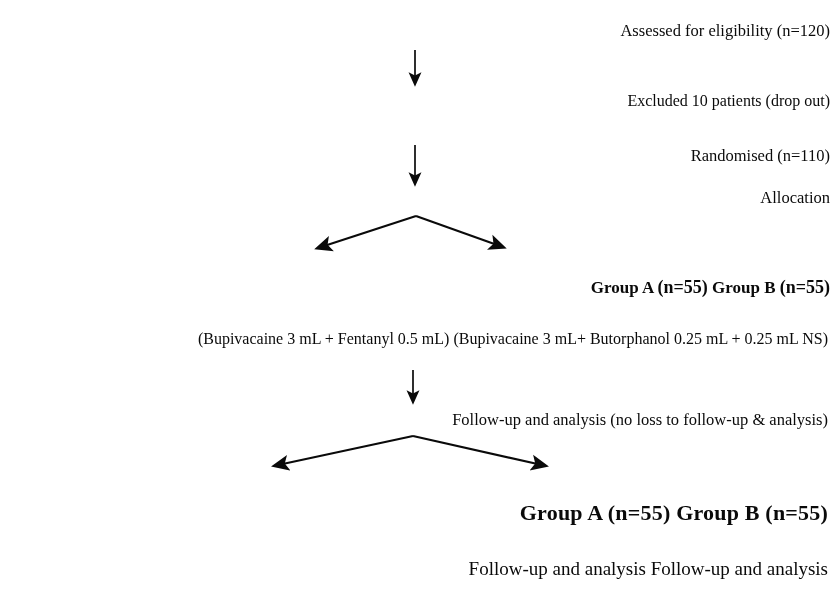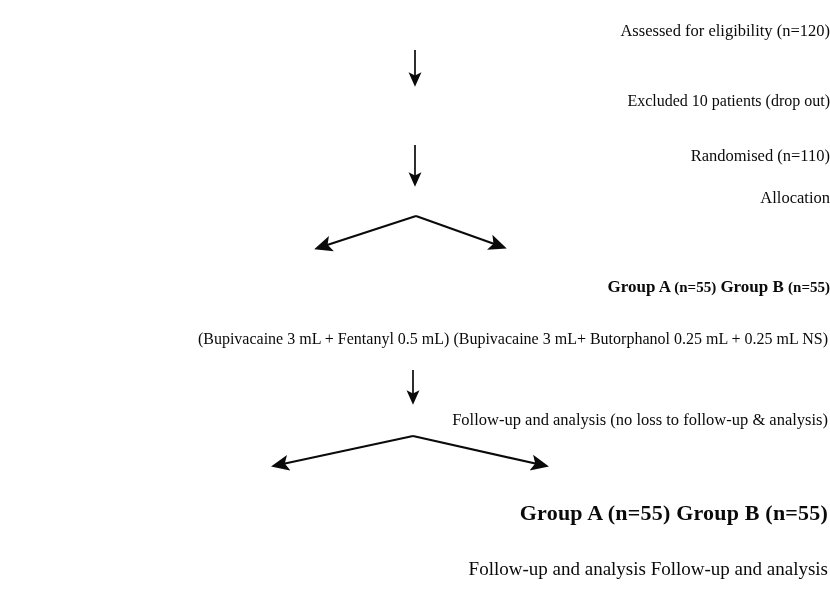--- a/index.html
+++ b/index.html
@@ -31,21 +31,21 @@
   .axis-centered {
     left: 0;
     right: 0;
     width: 830px;
   }
   .t-assessed      { top: 22px;  font-size: 16.5px; }
   .t-excluded      { top: 92px;  font-size: 16px; }
   .t-randomised    { top: 115px; font-size: 16.5px; margin-top: 32px; }
   .t-allocation    { top: 189px; font-size: 16.5px; font-family: Liberation Serif, serif; }
   .t-groupline-1   { top: 277px; font-size: 17px; font-weight: bold; }
-  .t-groupline-1 .nval { font-size: 15px; }
+  .t-groupline-1 .nval { font-size: 18px; }
   .t-drugs         { top: 330px; font-size: 16px; }
   .t-followup-1    { top: 411px; font-size: 16.5px; }
   .t-groupline-2   { top: 500px; font-size: 22px; font-weight: bold; letter-spacing: 0.2px; }
   .t-followup-2    { top: 558px; font-size: 19px; }
 
   
   .nudge-left-2 { transform: translateX(-2px); }
 
   .arrow-layer {
     position: absolute;

